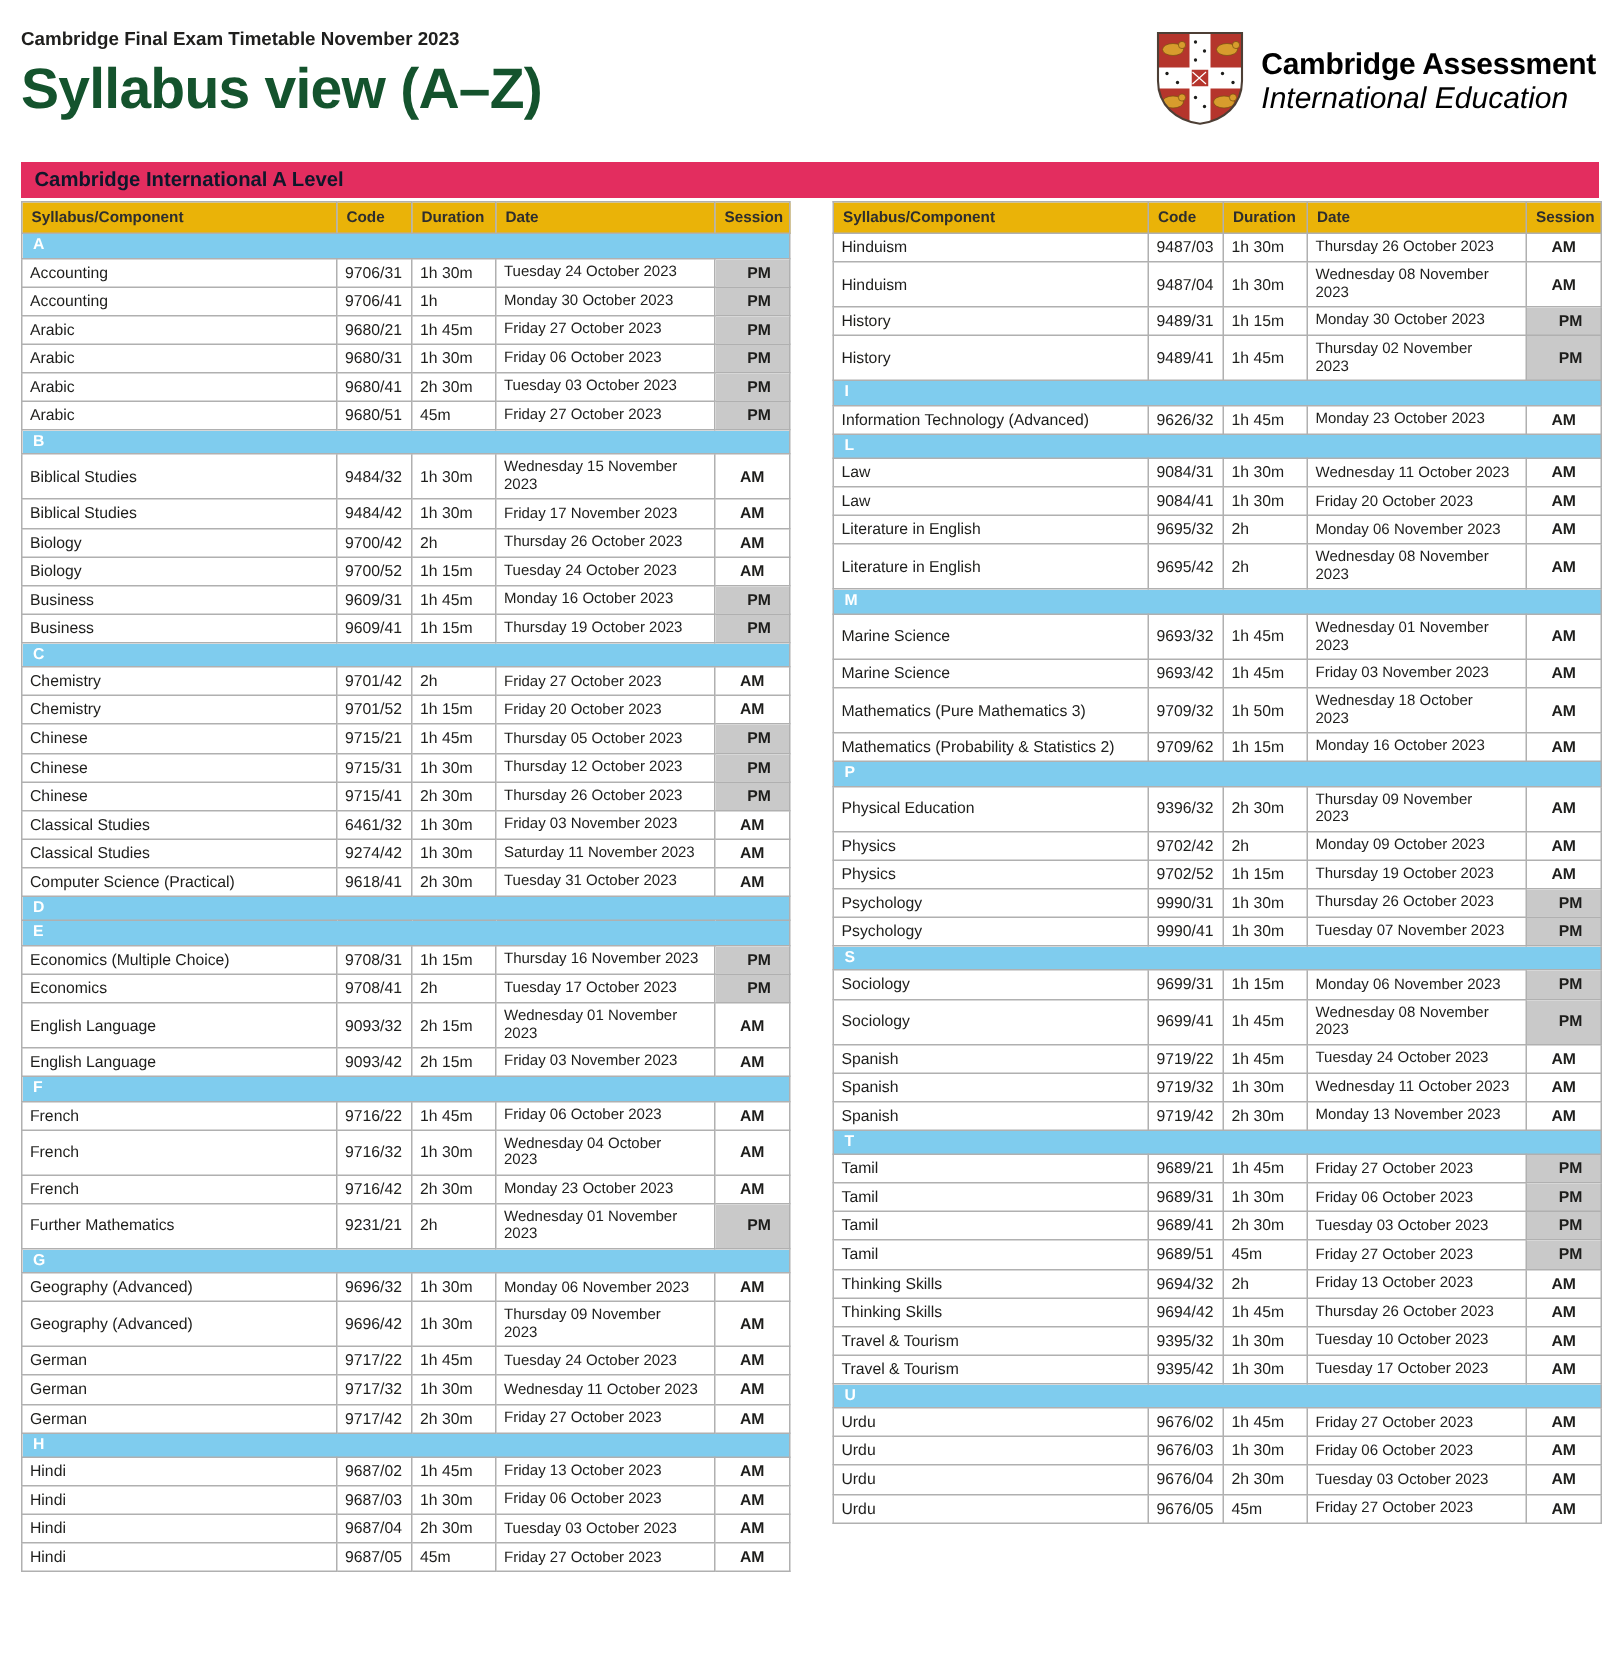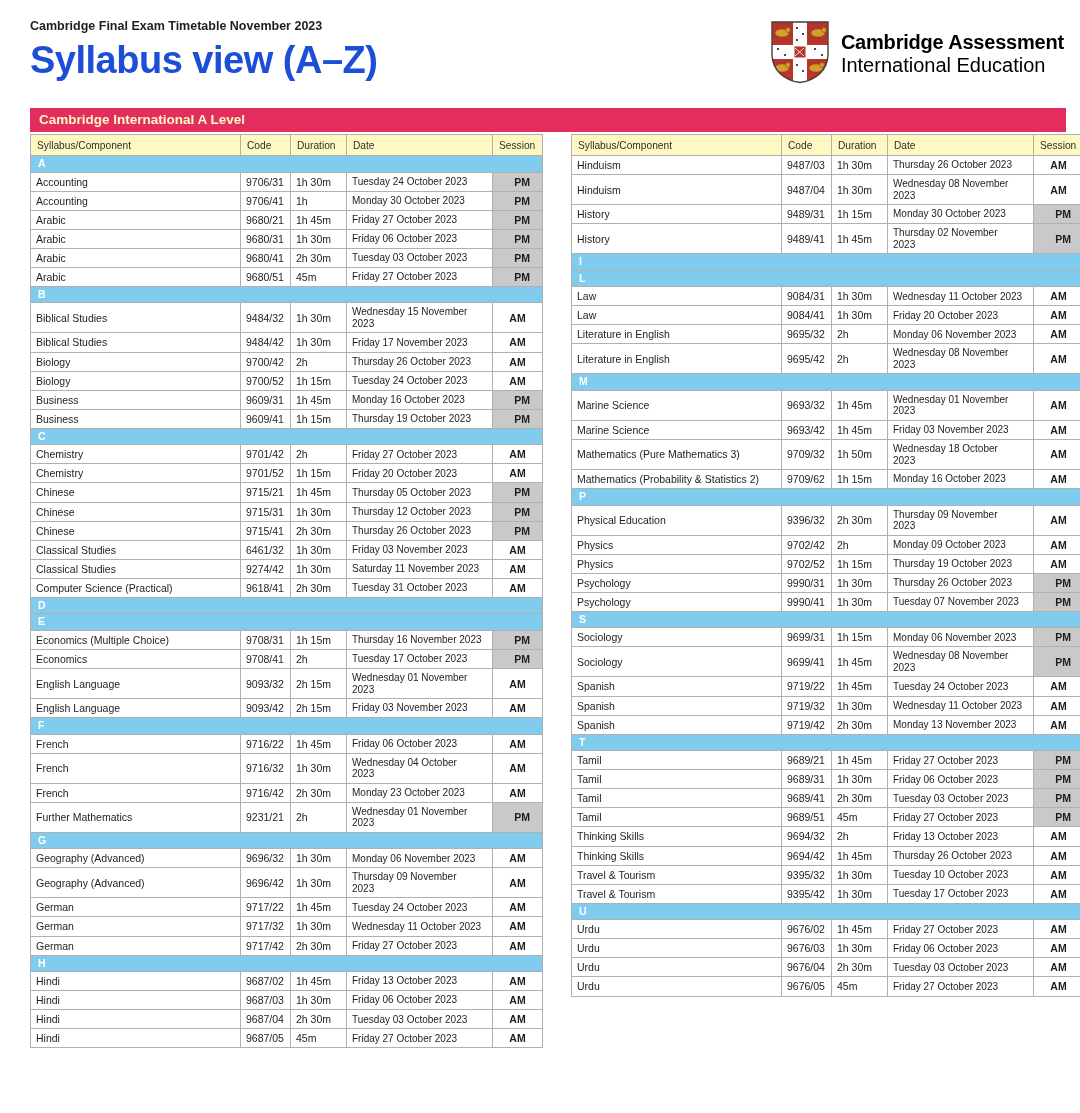--- a/index.html
+++ b/index.html
@@ -1,36 +1,36 @@
 <!DOCTYPE html>
 <html><head>
 <meta charset="utf-8">
 <style>
   * { margin:0; padding:0; box-sizing:border-box; }
   html,body { width:1080px; height:1113px; background:#ffffff;
     font-family:"Liberation Sans", sans-serif; overflow:hidden; }
-  .page { padding:14px 14px 8px 14px;margin-left:16px; }
+  .page { padding:14px 14px 8px 14px; }
 
   
   .page-header { position:relative; height:92px; }
   .eyebrow { font-size:12.5px; font-weight:bold; color:#1f1f1d; padding-top:5px; letter-spacing:0; }
-  .page-title { font-size:38px; font-weight:bold; color:#1d4ed8; letter-spacing:-0.5px; margin-top:6px; }
+  .page-title { font-size:38px; font-weight:bold; color:#14532d; letter-spacing:-0.5px; margin-top:6px; }
   .logo { position:absolute; top:6px; right:2px; display:flex; align-items:center; gap:10px; }
   .logo-text { line-height:23px; color:#000000; font-size:20px; }
   .logo-line1 { font-weight:bold; letter-spacing:-0.2px; }
-  .logo-line2 { font-weight:normal; }
+  .logo-line2 { font-weight:normal;font-style:italic; }
 
   
-  .banner { margin-top:2px; background:#e32d5f; color:#fef9c3; font-weight:bold;
+  .banner { margin-top:2px; background:#e32d5f; color:#0f172a; font-weight:bold;
     font-size:13.5px; padding:4px 9px 5px 9px; }
 
   
   .tables { display:flex; gap:28px; margin-top:2px; align-items:flex-start; }
   table { border-collapse:collapse; table-layout:fixed; width:512px; background:#ffffff; }
-  th { background:#fef9c3; color:#2e2e2e; font-size:10.2px; font-weight:normal;
+  th { background:#eab308; color:#2e2e2e; font-size:10.2px; font-weight:bold;
     text-align:left; padding:5px 5px 4px 6px; border:1px solid #b0b0b0; }
   td { border:1px solid #b0b0b0; background:#ffffff; color:#1d1d1b;
     font-size:10.5px; padding:3px 5px; vertical-align:middle; line-height:1.15;
     overflow:hidden; }
   tr.section-row td { background:#7fccee; color:#ffffff; font-weight:bold;
     font-size:10.5px; padding:2px 7px; border:1px solid #b0b0b0; line-height:1.1; }
   td.date-cell { font-size:10px; }
   td.nowrap { white-space:nowrap; }
   td.session-cell { text-align:center; font-weight:bold; }
   td.session-cell.pm { background:#c9c9c9;padding-left:14px; }
@@ -442,20 +442,27 @@
             <tr>
               <td>History</td>
               <td>9489/41</td>
               <td>1h 45m</td>
               <td class="date-cell">Thursday 02 November<br>2023</td>
               <td class="session-cell pm">PM</td>
             </tr>
             <tr class="section-row">
               <td colspan="5">I</td>
             </tr>
+            <tr>
+              <td>Information Technology (Advanced)</td>
+              <td>9626/32</td>
+              <td>1h 45m</td>
+              <td class="date-cell nowrap">Monday 23 October 2023</td>
+              <td class="session-cell">AM</td>
+            </tr>
             <tr class="section-row">
               <td colspan="5">L</td>
             </tr>
             <tr>
               <td>Law</td>
               <td>9084/31</td>
               <td>1h 30m</td>
               <td class="date-cell nowrap">Wednesday 11 October 2023</td>
               <td class="session-cell">AM</td>
             </tr>

